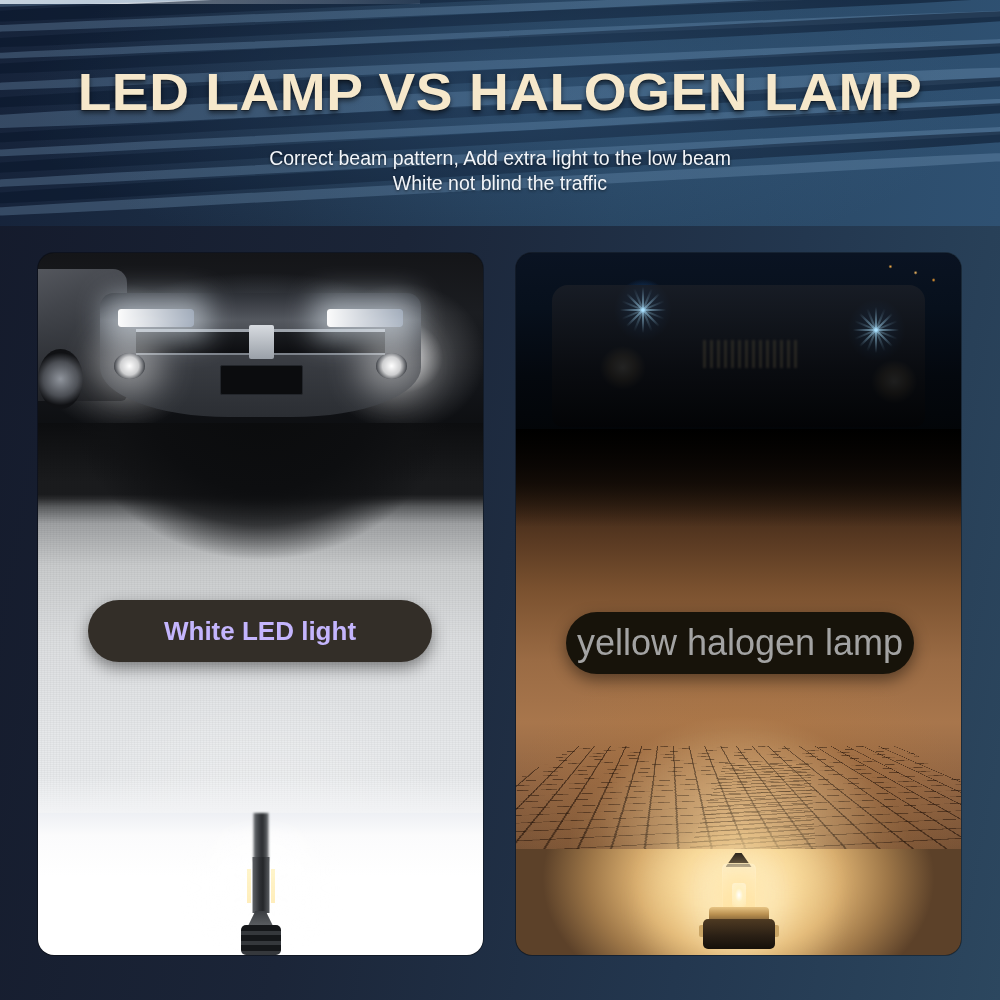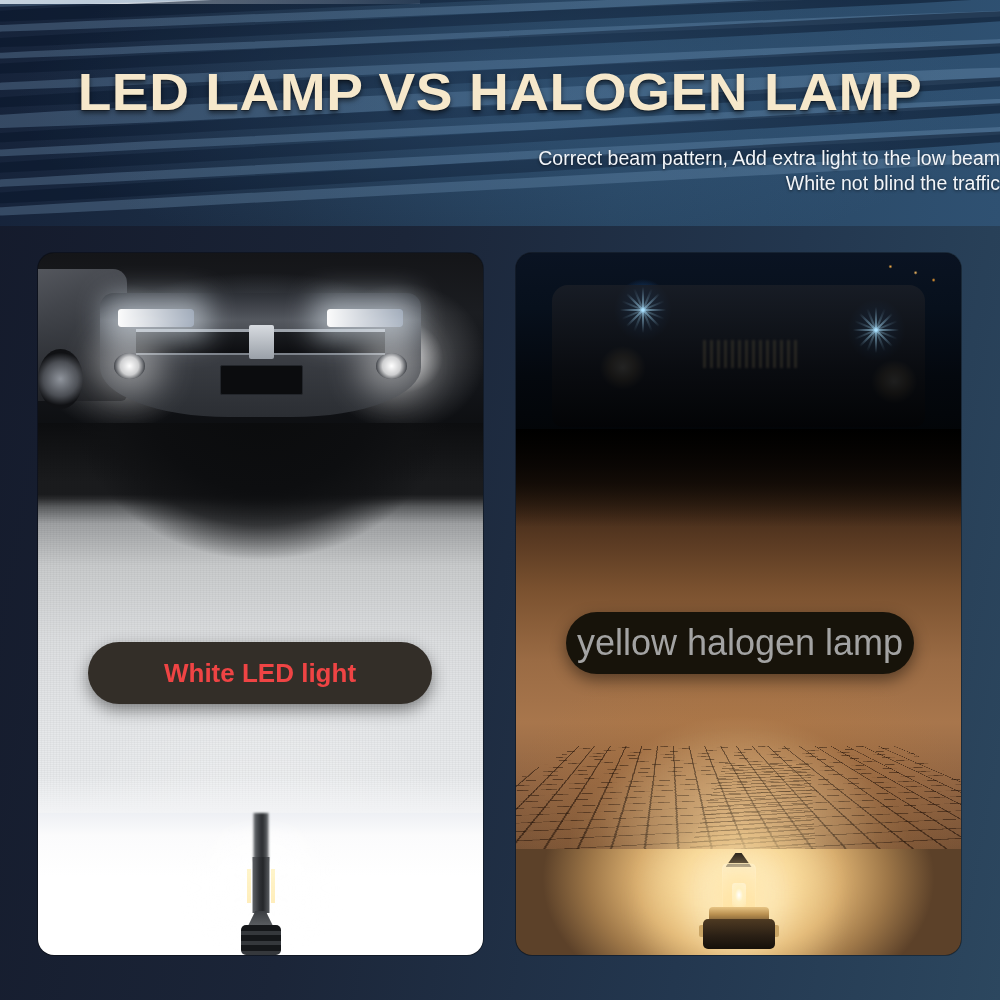--- a/index.html
+++ b/index.html
@@ -54,21 +54,21 @@
     font-weight: 700;
     font-size: 52px;
     letter-spacing: .5px;
     color: #f6e8cb;
     transform: scaleX(1.06);
     text-shadow: 0 3px 5px rgba(0,0,0,.55), 0 1px 0 rgba(0,0,0,.35);
     white-space: nowrap;
   }
   .subtitle {
     position: absolute; left: 0; top: 146px; width: 1000px;
-    text-align: right;
+    text-align: center;
     font-size: 19.5px;
     line-height: 25px;
     font-weight: 400;
     color: #f2f5f9;
     text-shadow: 0 1px 3px rgba(0,0,0,.55);
   }
   .subtitle .l2 { display: block; }
 
   
   .panel {
@@ -326,23 +326,23 @@
     height: 62px;
     border-radius: 31px;
     display: flex; align-items: center; justify-content: center;
     font-size: 26px;
     font-weight: 700;
     white-space: nowrap;
     box-shadow: 0 6px 16px rgba(0,0,0,.45);
     z-index: 6;
   }
   .badge.led {
-    left: 88px; top: 642px; width: 344px;
+    left: 88px; top: 600px; width: 344px;
     background: #332e28;
-    color: #ef4444;
+    color: #c4b5fd;
   }
   .badge.halogen {
     left: 566px; top: 612px; width: 348px;
     background: #17130a;
     color: #a3a3a3;
     font-weight: 400;
     font-size: 36px;
   }
 </style>
 </head>

